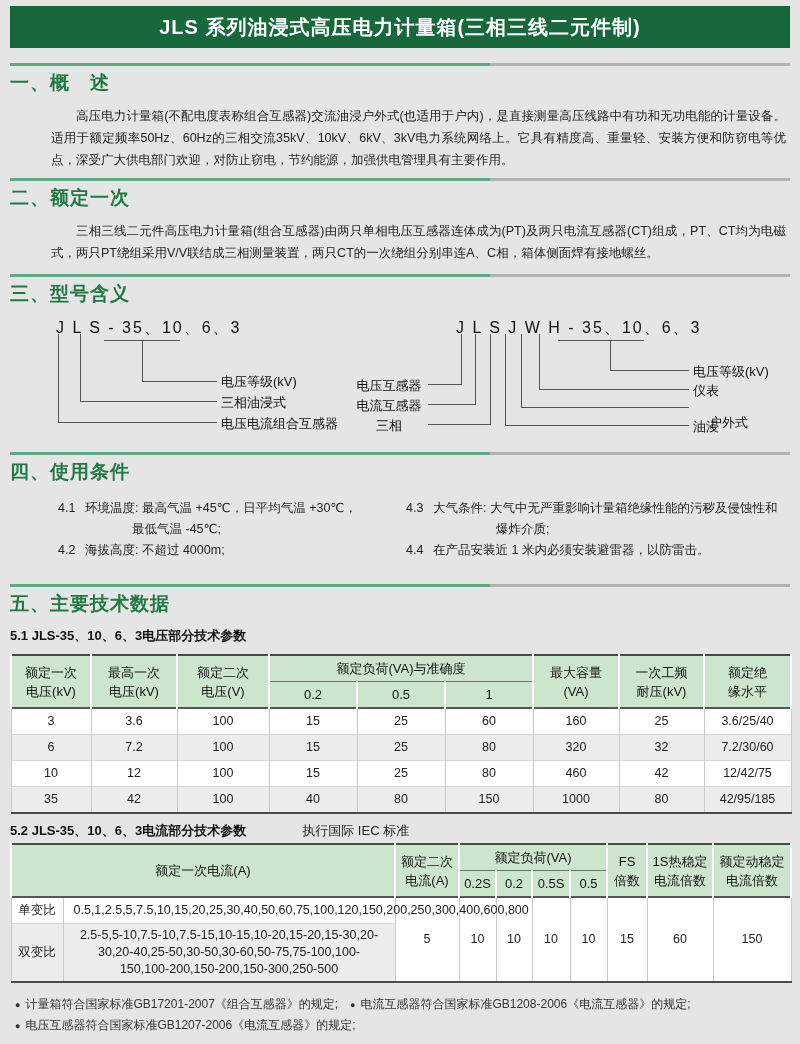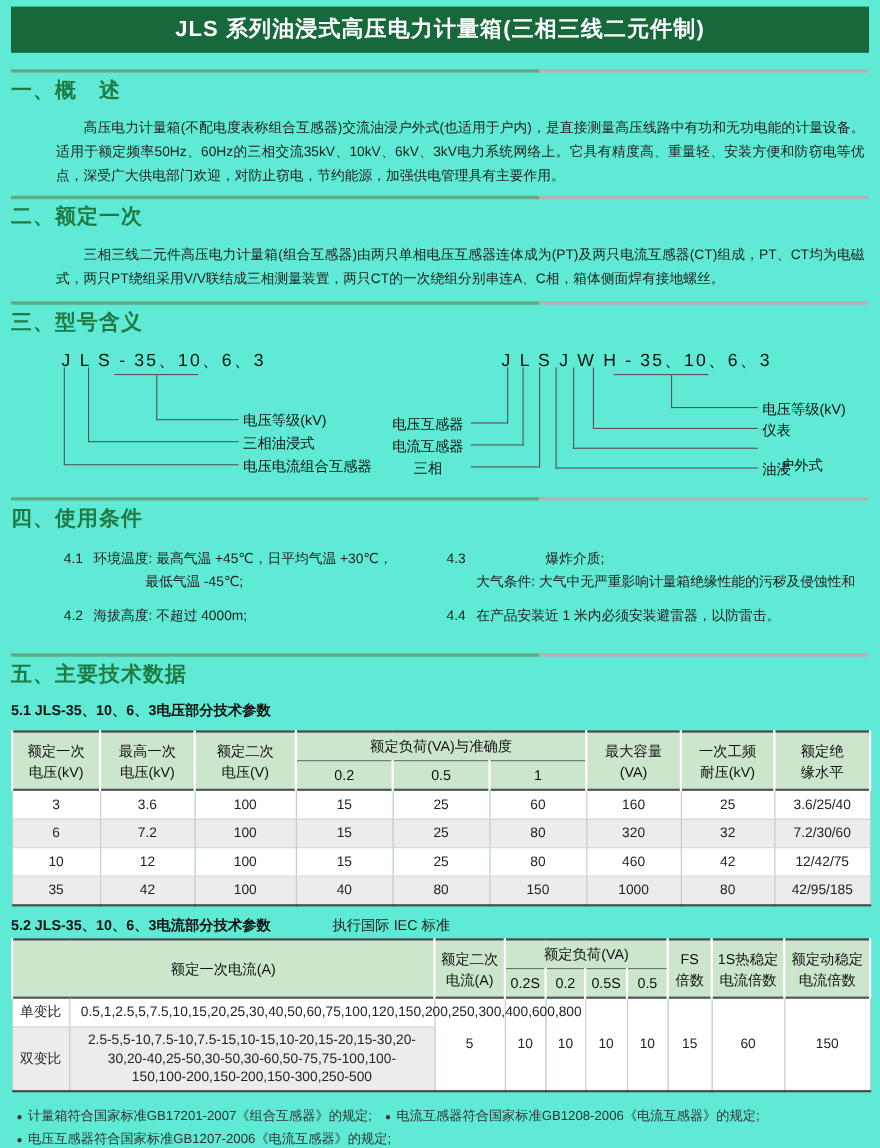--- a/index.html
+++ b/index.html
@@ -1,17 +1,17 @@
 <!DOCTYPE html>
 <html><head>
 <meta charset="utf-8">
 <style>
   html,body{margin:0;padding:0;background:#fff;}
   body{font-family:"Liberation Sans","DejaVu Sans",sans-serif;color:#1a1a1a;}
-  .page{position:relative;width:800px;height:1044px;box-sizing:border-box;padding:0 10px;overflow:hidden;background:#5eead4;}
+  .page{position:relative;width:800px;height:1044px;box-sizing:border-box;padding:0 10px;overflow:hidden;background:#e5e5e5;}
 
   
   .banner{margin-top:6px;height:42px;line-height:42px;background:#17693b;color:#fff;
           text-align:center;font-size:20px;font-weight:bold;letter-spacing:1px;}
 
   
   .divider{display:flex;height:3px;}
   .divider .seg-green{width:480px;background:#5fa983;}
   .divider .seg-gray{flex:1;background:#b3b3b3;}
   .d1{margin-top:15px;} .d2{margin-top:7px;} .d3{margin-top:10px;}
@@ -25,21 +25,21 @@
   .diagram-area{position:relative;margin-top:8px;height:133px;font-size:13px;color:#111;}
   .model-code{position:absolute;font-size:16px;letter-spacing:2px;color:#111;white-space:nowrap;}
   .munder{position:absolute;border-bottom:1px solid #555;}
   .lshape-r{position:absolute;border-left:1px solid #555;border-bottom:1px solid #555;}
   .lshape-l{position:absolute;border-right:1px solid #555;border-bottom:1px solid #555;}
   .dlabel{position:absolute;white-space:nowrap;}
   .dlabel.ralign{text-align:center;width:70px;}
 
   
   .cond-grid{display:grid;grid-template-columns:348px 1fr;margin:14px 0 0 48px;
-             font-size:12.5px;line-height:21px;color:#222;row-gap:10px;}
+             font-size:12.5px;line-height:21px;color:#222;row-gap:0;}
   .cond-item{display:flex;}
   .cond-num{width:27px;flex-shrink:0;}
   .cond-line{white-space:nowrap;}
   .ind1{padding-left:47px;}
   .ind3{padding-left:63px;}
 
   
   .tbl-caption{margin-top:11px;font-size:13px;font-weight:bold;color:#111;}
   .caption-row{display:flex;align-items:baseline;margin-top:8px;}
   .caption-row .note{font-weight:normal;font-size:13px;margin-left:56px;color:#222;}
@@ -136,22 +136,22 @@
     <div class="cond-item">
       <span class="cond-num">4.1</span>
       <div>
         <div class="cond-line">环境温度: 最高气温 +45℃，日平均气温 +30℃，</div>
         <div class="cond-line ind1">最低气温 -45℃;</div>
       </div>
     </div>
     <div class="cond-item">
       <span class="cond-num">4.3</span>
       <div>
+        <div class="cond-line">大气条件: 大气中无严重影响计量箱绝缘性能的污秽及侵蚀性和</div>
         <div class="cond-line ind3">爆炸介质;</div>
-        <div class="cond-line">大气条件: 大气中无严重影响计量箱绝缘性能的污秽及侵蚀性和</div>
       </div>
     </div>
     <div class="cond-item">
       <span class="cond-num">4.2</span>
       <div>
         <div class="cond-line">海拔高度: 不超过 4000m;</div>
       </div>
     </div>
     <div class="cond-item">
       <span class="cond-num">4.4</span>

